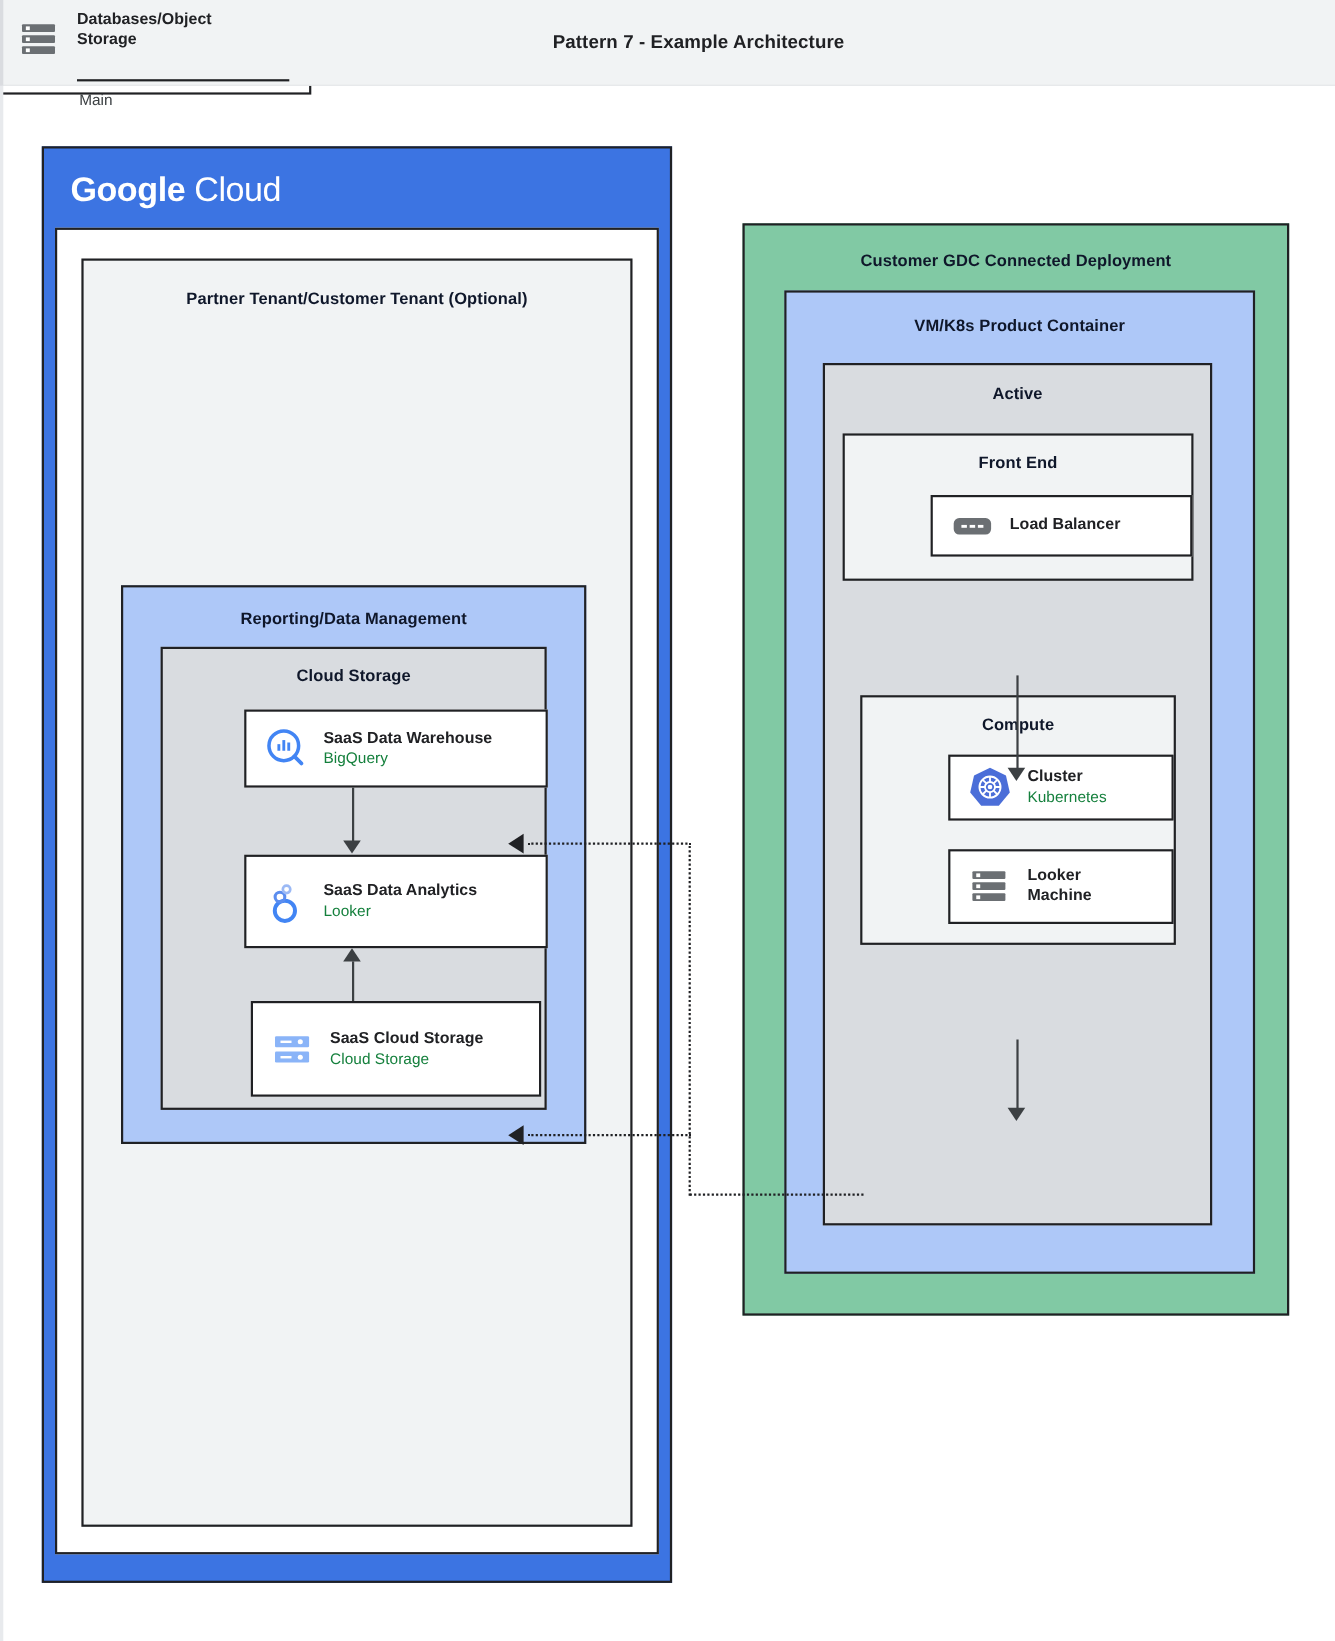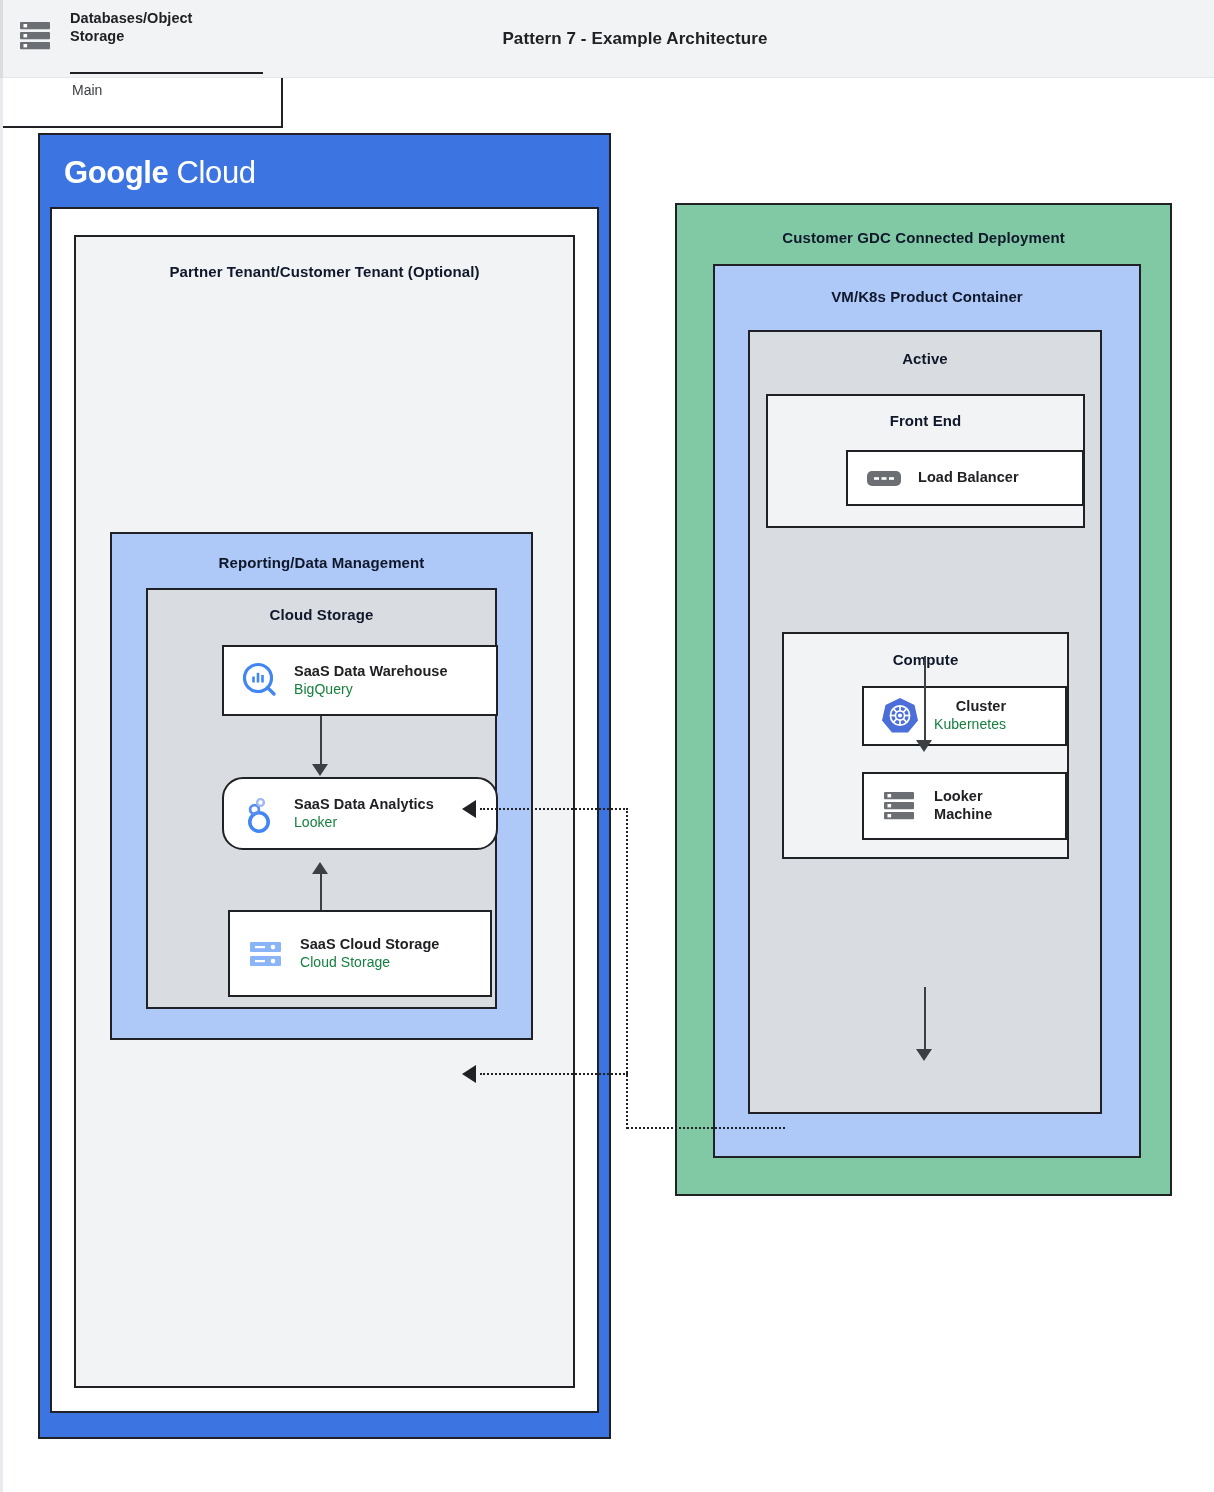--- a/index.html
+++ b/index.html
@@ -56,41 +56,41 @@
   }
   .svc-icon{
     flex:0 0 auto;width:44px;height:44px;margin-left:14px;margin-right:12px;
     display:flex;align-items:center;justify-content:center;
   }
   .svc-text{display:flex;flex-direction:column;justify-content:center;line-height:1.24;}
   .svc-name{font-size:14.5px;font-weight:bold;color:#202124;letter-spacing:.05px;}
   .svc-sub{font-size:14px;font-weight:normal;color:#15803d;letter-spacing:.05px;}
 
   #svc-bigquery{left:182px;top:645px;width:276px;height:71px;}
-  #svc-looker{left:182px;top:777px;width:276px;height:73px;border-radius:21px;}
+  #svc-looker{left:182px;top:777px;width:276px;height:85px;}
   #svc-gcs{left:188px;top:910px;width:264px;height:87px;}
 
   
   #gdc-panel{left:675px;top:203px;width:497px;height:993px;background:#81c9a4;}
   #gdc-title{top:24px;}
   #vmk8s-box{left:713px;top:264px;width:428px;height:894px;background:#aec8f8;}
   #vmk8s-title{top:22px;}
   #active-box{left:748px;top:330px;width:354px;height:784px;background:#d9dce0;}
   #active-title{top:18px;}
 
   #frontend-box{left:766px;top:394px;width:319px;height:134px;background:#f1f3f4;}
   #frontend-title{top:16px;}
   #svc-lb{left:806px;top:450px;width:238px;height:56px;}
 
   #compute-box{left:782px;top:632px;width:287px;height:227px;background:#f1f3f4;}
   #compute-title{top:17px;}
-  #svc-cluster{left:822px;top:686px;width:205px;height:60px;text-align:right;}
+  #svc-cluster{left:822px;top:686px;width:205px;height:60px;}
   #svc-vm{left:822px;top:772px;width:205px;height:68px;}
 
-  #db-box{left:784px;top:941px;width:283px;height:128px;background:#ffffff;
+  #db-box{left:784px;top:941px;width:283px;height:86px;background:#ffffff;
           border:2px solid #202124;box-sizing:border-box;}
   #db-head{position:absolute;left:0;top:10px;width:100%;height:56px;display:flex;align-items:flex-start;}
   #db-head .svc-icon{margin-top:4px;}
   #db-divider{position:absolute;left:70px;top:72px;width:193px;height:0;border-top:2px solid #202124;}
   #db-main{position:absolute;left:72px;top:82px;font-size:14px;color:#3c4043;}
 
   
   .conn{position:absolute;}
   .vline{position:absolute;width:0;border-left:2px solid #3c4043;}
   .arrow-down{

